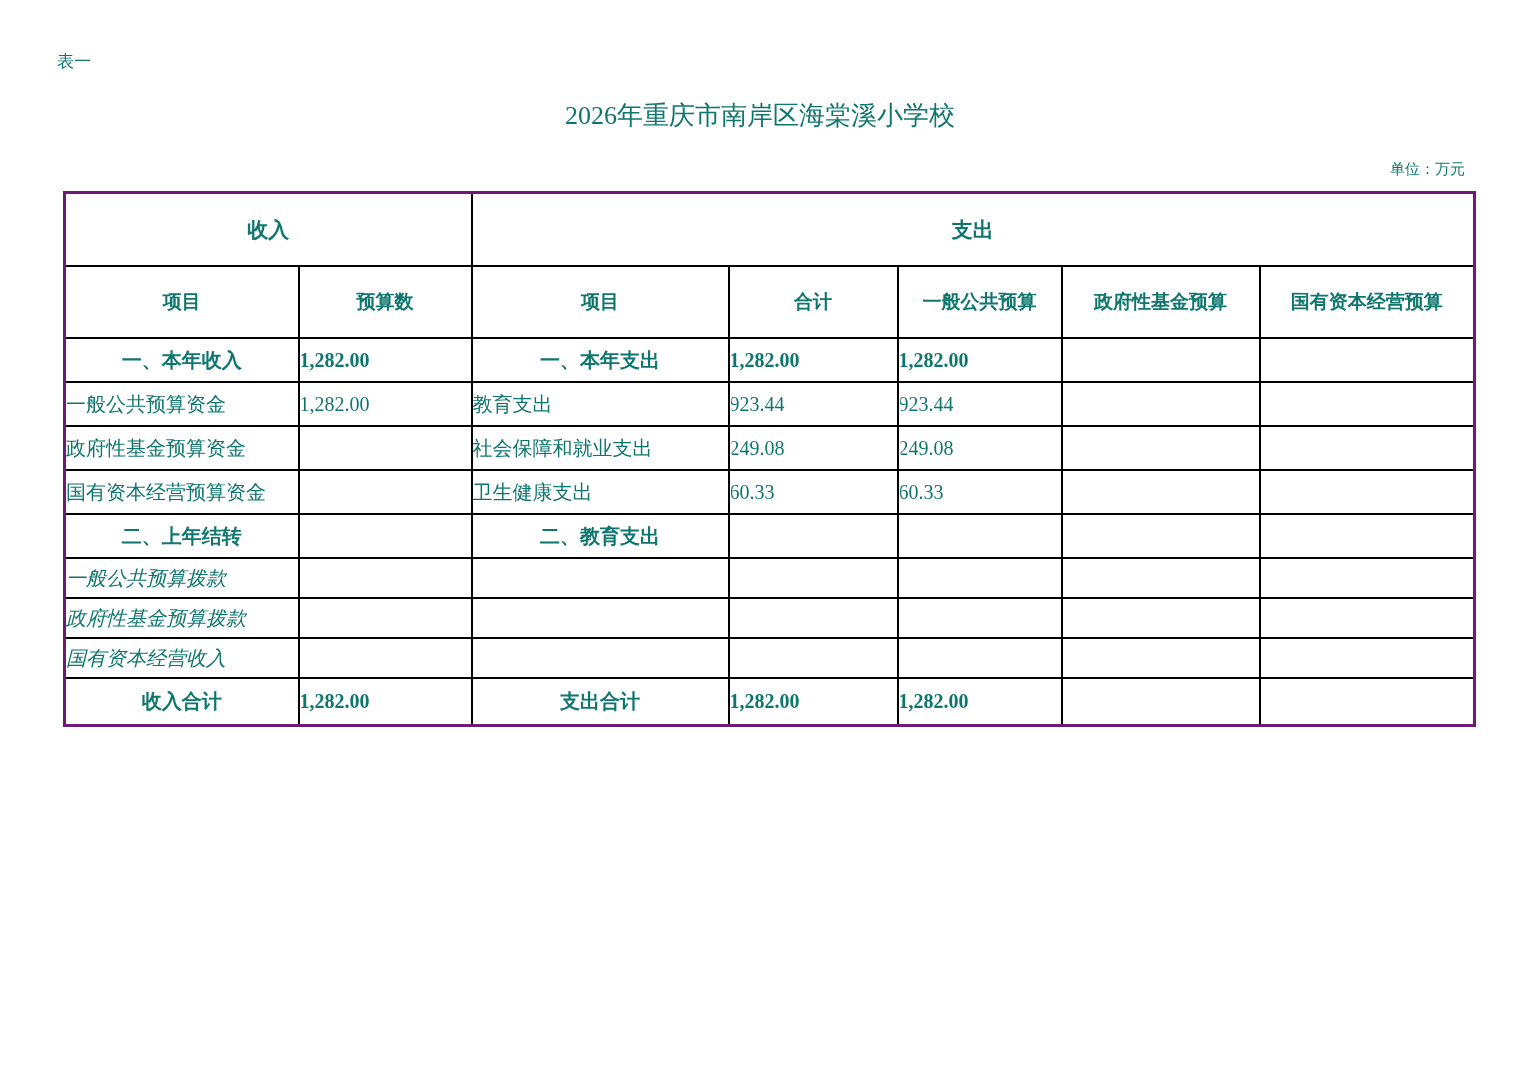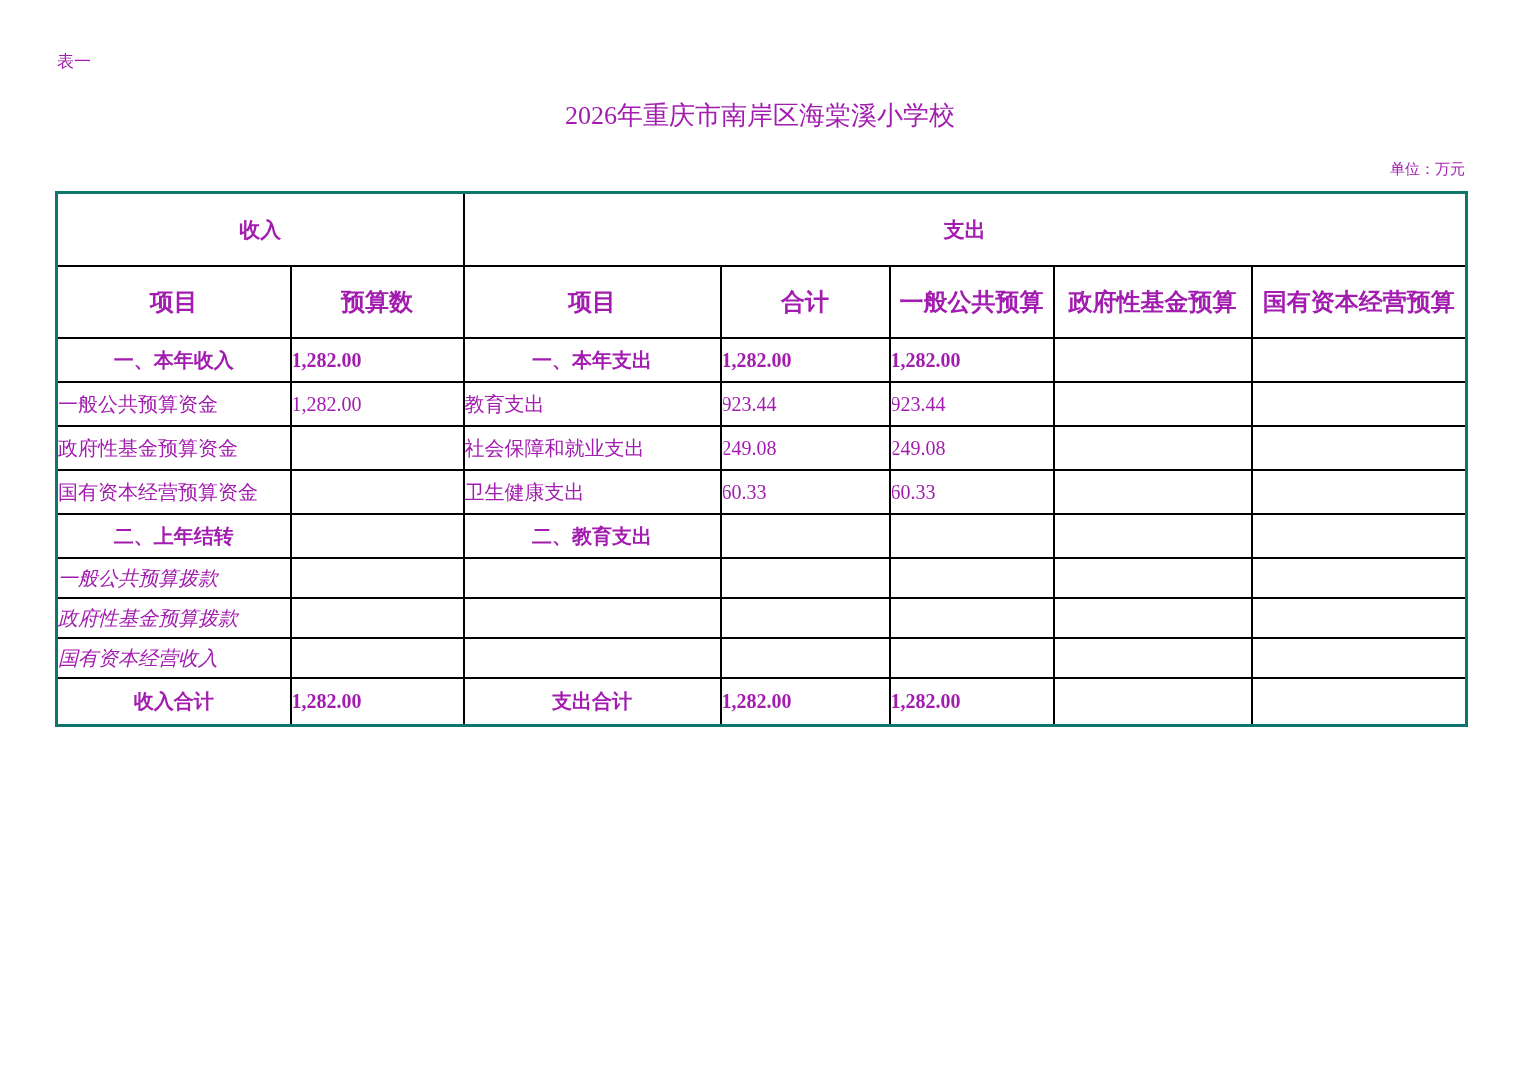--- a/index.html
+++ b/index.html
@@ -7,21 +7,21 @@
     padding: 0;
     background: #ffffff;
     width: 1520px;
     height: 1074px;
     overflow: hidden;
   }
   .sheet {
     position: relative;
     width: 1410px;
     margin-left: 55px;
-    color: #a21caf;
+    color: #0f766e;
     font-family: "Liberation Serif", "DejaVu Serif", serif;
   }
   .sheet-label {
     position: absolute;
     top: 50px;
     left: 2px;
     font-size: 17px;
     font-weight: 500;
   }
   .title {
@@ -34,39 +34,40 @@
   .unit-note {
     margin-top: 28px;
     margin-bottom: 12px;
     text-align: right;
     font-size: 15px;
   }
   table.budget {
     border-collapse: collapse;
     table-layout: fixed;
     width: 1410px;
-    border: 3px solid #0f766e;
+    border: 3px solid #701a75;
+    margin-left: 8px;
   }
   table.budget td {
     border: 2px solid #000;
     font-size: 20px;
     padding: 0;
     overflow: hidden;
     white-space: nowrap;
     vertical-align: middle;
   }
   tr.group-header td {
     height: 71px;
     font-size: 21px;
     font-weight: bold;
     text-align: center;
   }
   tr.col-header td {
     height: 70px;
-    font-size: 24px;
+    font-size: 19px;
     font-weight: bold;
     text-align: center;
   }
   td.item {
     text-align: left;
     padding-left: 7px;
   }
   td.num {
     padding-right: 3px;
     border-radius: 21px;

